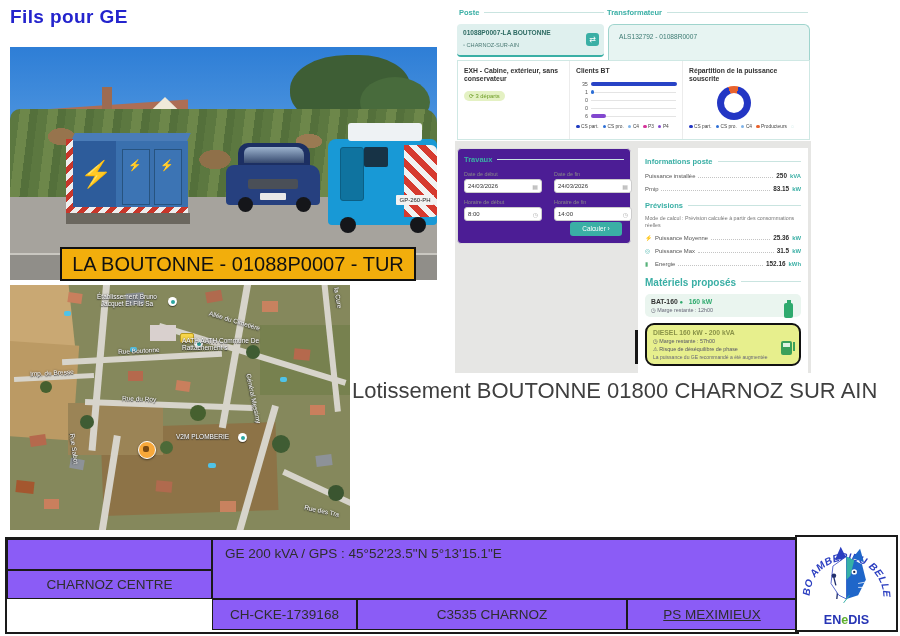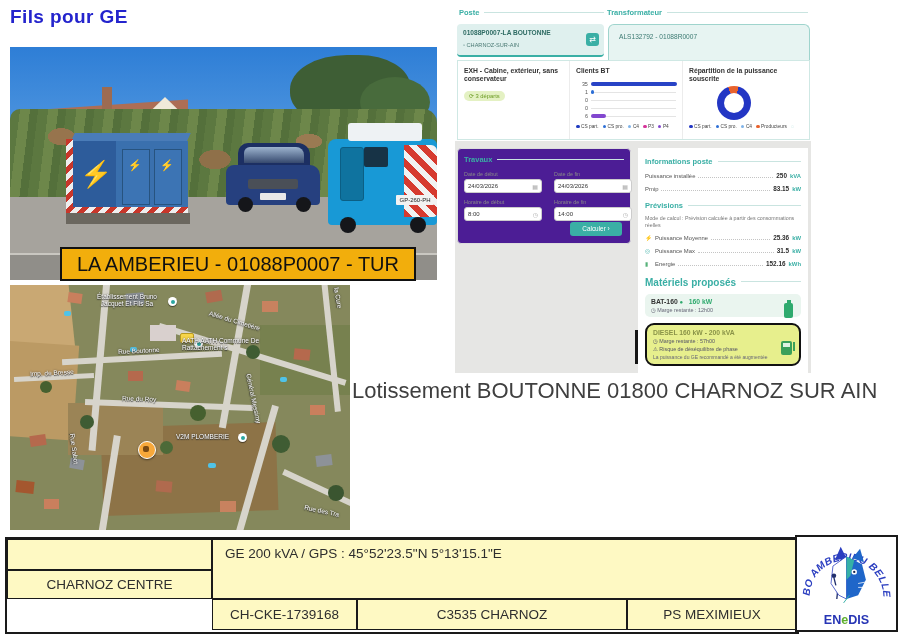--- a/index.html
+++ b/index.html
@@ -132,21 +132,21 @@
   .dsl-sub{font-size:5.4px;color:#556;margin-top:2px;}
   .dsl-note{font-size:5px;color:#667;margin-top:2px;}
   .pump{position:absolute;right:7px;top:16px;width:11px;height:14px;background:#3aa05a;border-radius:2px;}
   .pump::before{content:"";position:absolute;left:2px;top:2px;width:7px;height:4px;background:#dff2e2;}
   .pump::after{content:"";position:absolute;right:-3px;top:1px;width:2px;height:9px;background:#3aa05a;}
 
   
   .btable{left:5px;top:537px;width:790px;height:93px;display:grid;
           grid-template-columns:205px 145px 270px 170px;grid-template-rows:31px 29px 31px;
           border:2px solid #1a1a1a;background:#fff;font-size:13.5px;color:#2e2e2e;}
-  .cell{border:1px solid #1a1a1a;display:flex;align-items:center;justify-content:center;background:#fef9c3;}
+  .cell{border:1px solid #1a1a1a;display:flex;align-items:center;justify-content:center;background:#8b5cf6;}
   .cell.tl{align-items:flex-start;justify-content:flex-start;padding:6px 0 0 12px;}
   .stamp{left:795px;top:535px;width:103px;height:97px;border:2px solid #1a1a1a;background:#fff;
          display:flex;align-items:center;justify-content:center;box-sizing:border-box;}
 </style>
 </head>
 <body>
 
 <div class="canvas">
 
   <div class="abs page-title">Fils pour GE</div>
@@ -188,21 +188,21 @@
     <div class="abs van-body"></div>
     <div class="abs van-roofbox"></div>
     <div class="abs van-chev"></div>
     <div class="abs van-door"></div>
     <div class="abs van-window"></div>
     <div class="abs van-plate">GP-260-PH</div>
     <div class="wheel" style="left:330px;top:170px;width:16px;height:16px;"></div>
     <div class="wheel" style="left:400px;top:170px;width:16px;height:16px;"></div>
   </div>
 
-  <div class="abs banner">LA AMBERIEU - 01088P0007 - TUR</div>
+  <div class="abs banner">LA BOUTONNE - 01088P0007 - TUR</div>
 
   <div class="abs map">
 
     <div class="blob" style="left:-8px;top:-5px;width:70px;height:78px;background:#c9a873;transform:rotate(-6deg);"></div>
     <div class="blob" style="left:-12px;top:58px;width:78px;height:95px;background:#bb9a64;transform:rotate(4deg);"></div>
     <div class="blob" style="left:92px;top:140px;width:175px;height:88px;background:#8d7347;transform:rotate(-2deg);"></div>
     <div class="blob" style="left:58px;top:118px;width:95px;height:52px;background:#9b8456;"></div>
     <div class="blob" style="left:250px;top:40px;width:100px;height:70px;background:#77814f;"></div>
 
     <div class="rd" style="left:86px;top:-6px;width:7px;height:172px;transform:rotate(5deg);"></div>
@@ -460,21 +460,21 @@
       </div>
     </div>
   </div>
 
   <div class="abs btable">
     <div class="cell" style="grid-column:1;grid-row:1;"></div>
     <div class="cell tl" style="grid-column:2 / 5;grid-row:1 / 3;">GE 200 kVA / GPS : 45°52'23.5"N 5°13'15.1"E</div>
     <div class="cell" style="grid-column:1;grid-row:2;">CHARNOZ CENTRE</div>
     <div class="cell" style="grid-column:2;grid-row:3;">CH-CKE-1739168</div>
     <div class="cell" style="grid-column:3;grid-row:3;">C3535 CHARNOZ</div>
-    <div class="cell" style="grid-column:4;grid-row:3;">PS MEXIMIEUX</div>
+    <div class="cell" style="grid-column:4;grid-row:3;text-decoration:underline;">PS MEXIMIEUX</div>
   </div>
 
   <div class="abs stamp">
     <svg width="99" height="93" viewBox="0 0 100 96">
       <defs>
         <path id="arc" d="M 12,62 A 38,38 0 0 1 88,62" fill="none"></path>
       </defs>
       <text font-size="10.5" font-weight="bold" font-style="italic" fill="#2b3ec0" font-family="Liberation Sans, sans-serif" letter-spacing="0.4">
         <textPath href="#arc" startOffset="1%">BO AMBERIEU</textPath>
         <textPath href="#arc" startOffset="70%">BELLEY</textPath>

